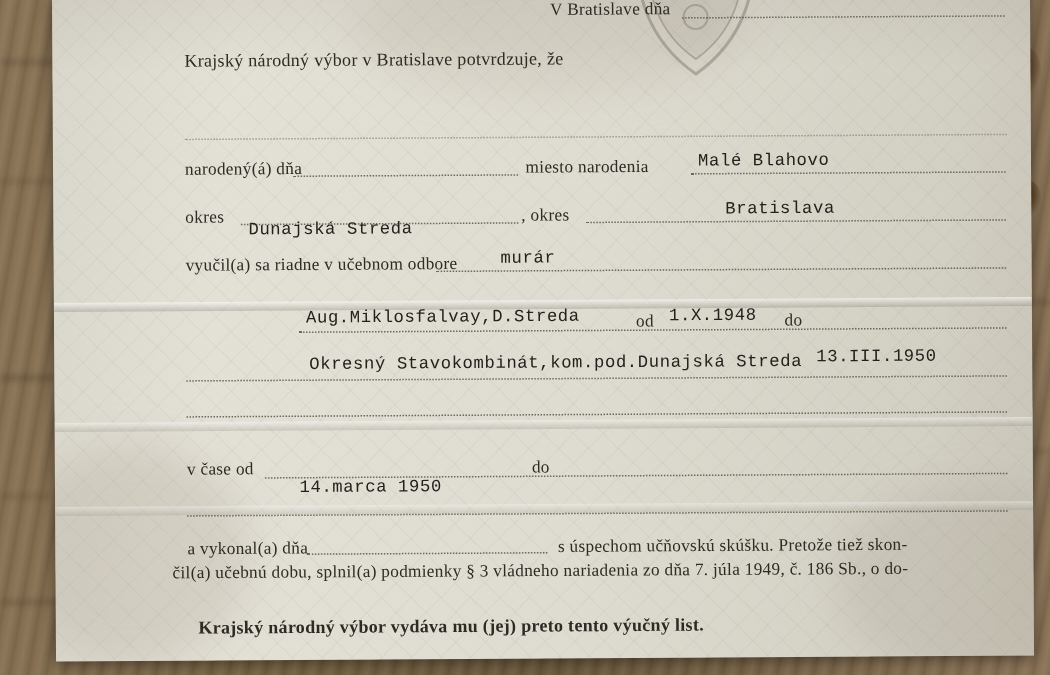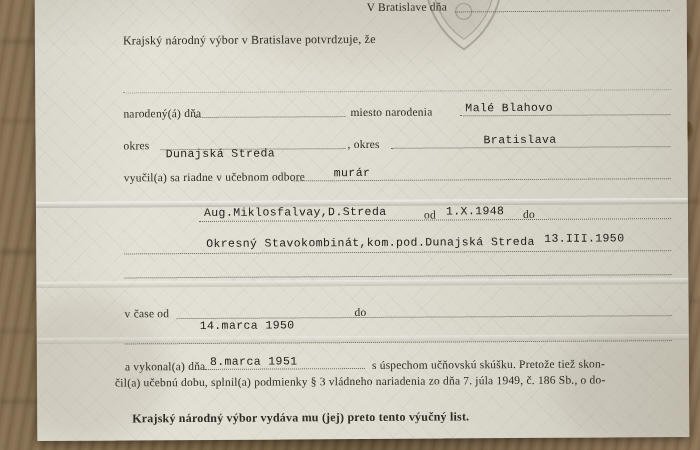--- a/index.html
+++ b/index.html
@@ -200,21 +200,20 @@
       <div class="dots" style="left:88px; top:258px; width:547px;"></div>
       <div class="dots" style="left:88px; top:282px; width:547px;"></div>
 
       <div class="line printed" style="left:88px; top:311px;">v čase od</div>
       <div class="line typed" style="left:163px; top:308px;margin-top:16px;">14.marca 1950</div>
       <div class="line printed" style="left:318px; top:311px;">do</div>
       <div class="dots" style="left:140px; top:323px; width:495px;"></div>
       <div class="dots" style="left:88px; top:348px; width:547px;"></div>
 
       <div class="line printed" style="left:88px; top:364px;">a vykonal(a) dňa</div>
-      <div class="line typed" style="left:173px; top:360px;">8.marca 1951</div>
       <div class="dots" style="left:168px; top:374px; width:160px;"></div>
       <div class="line printed" style="left:335px; top:364px;">s úspechom učňovskú skúšku. Pretože tiež skon-</div>
 
       <div class="line printed" style="left:78px; top:380px;">čil(a) učebnú dobu, splnil(a) podmienky § 3 vládneho nariadenia zo dňa 7. júla 1949, č. 186 Sb., o do-</div>
 
       <div class="line printed bold" style="left:95px; top:416px; font-size:12px;">Krajský národný výbor vydáva mu (jej) preto tento výučný list.</div>
 
     </div>
   </div>
 </div>

